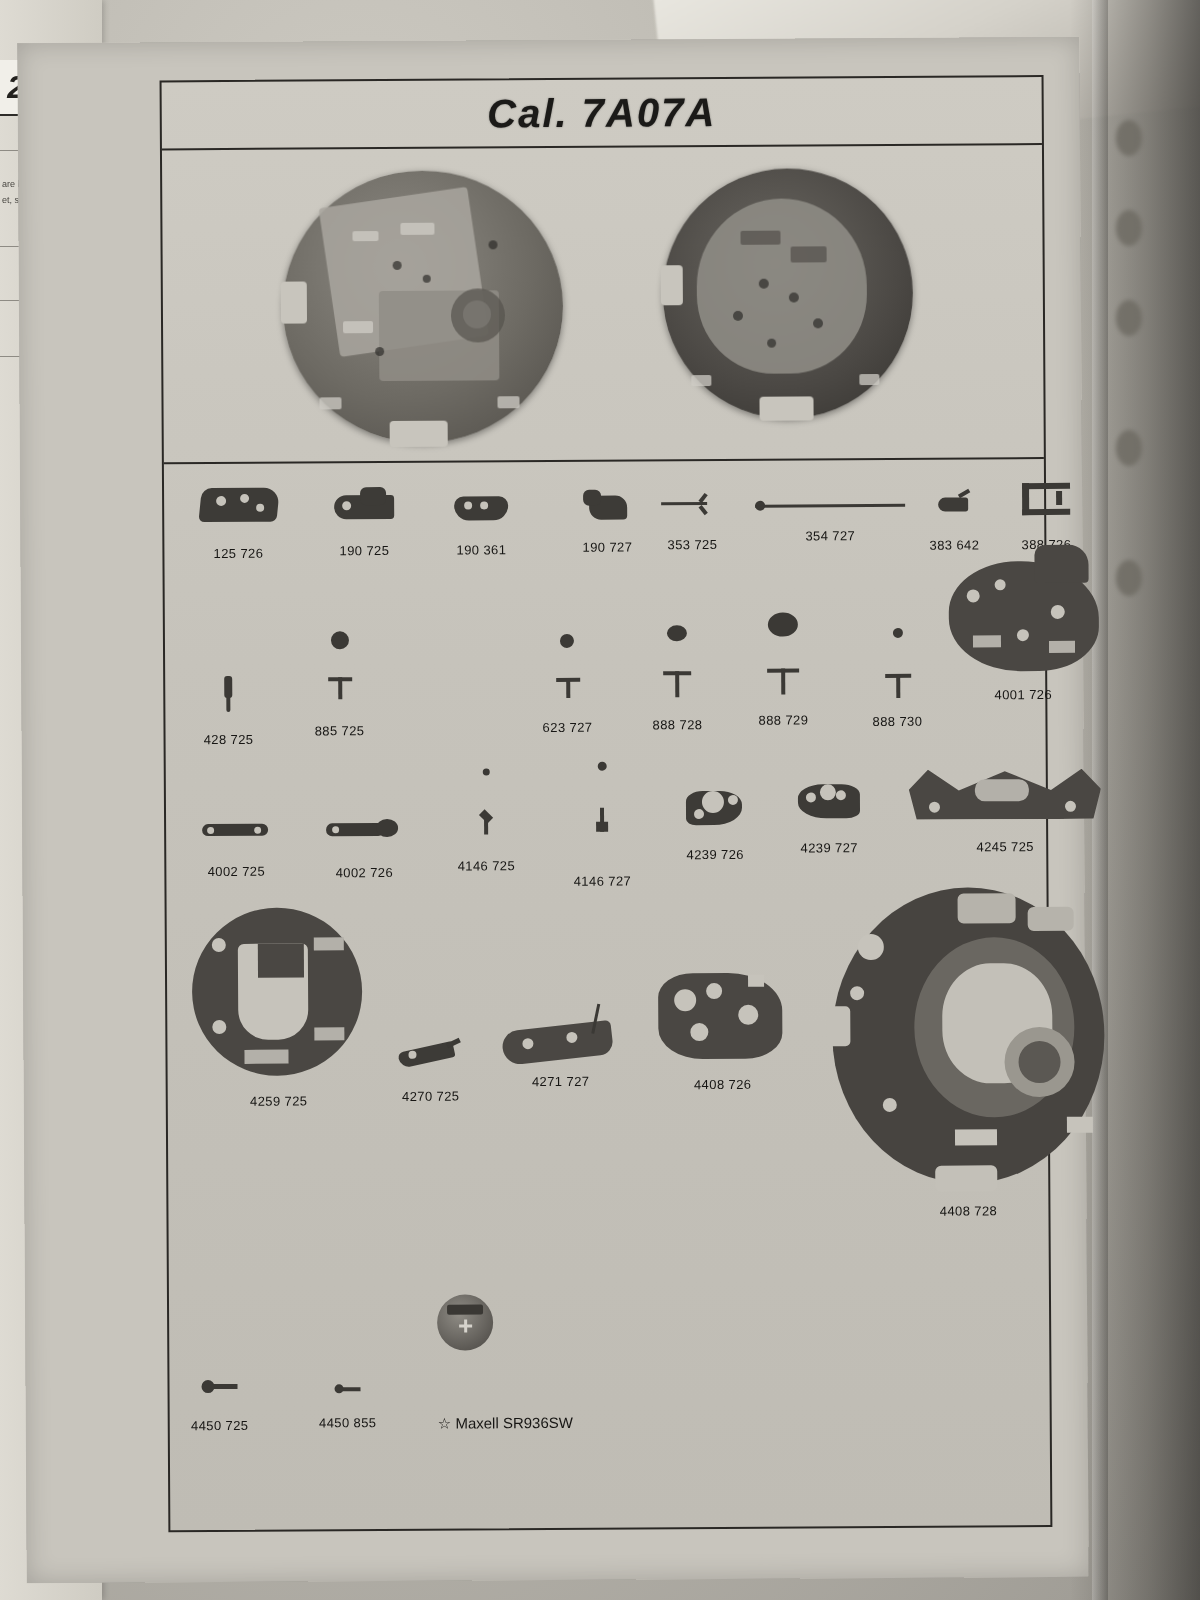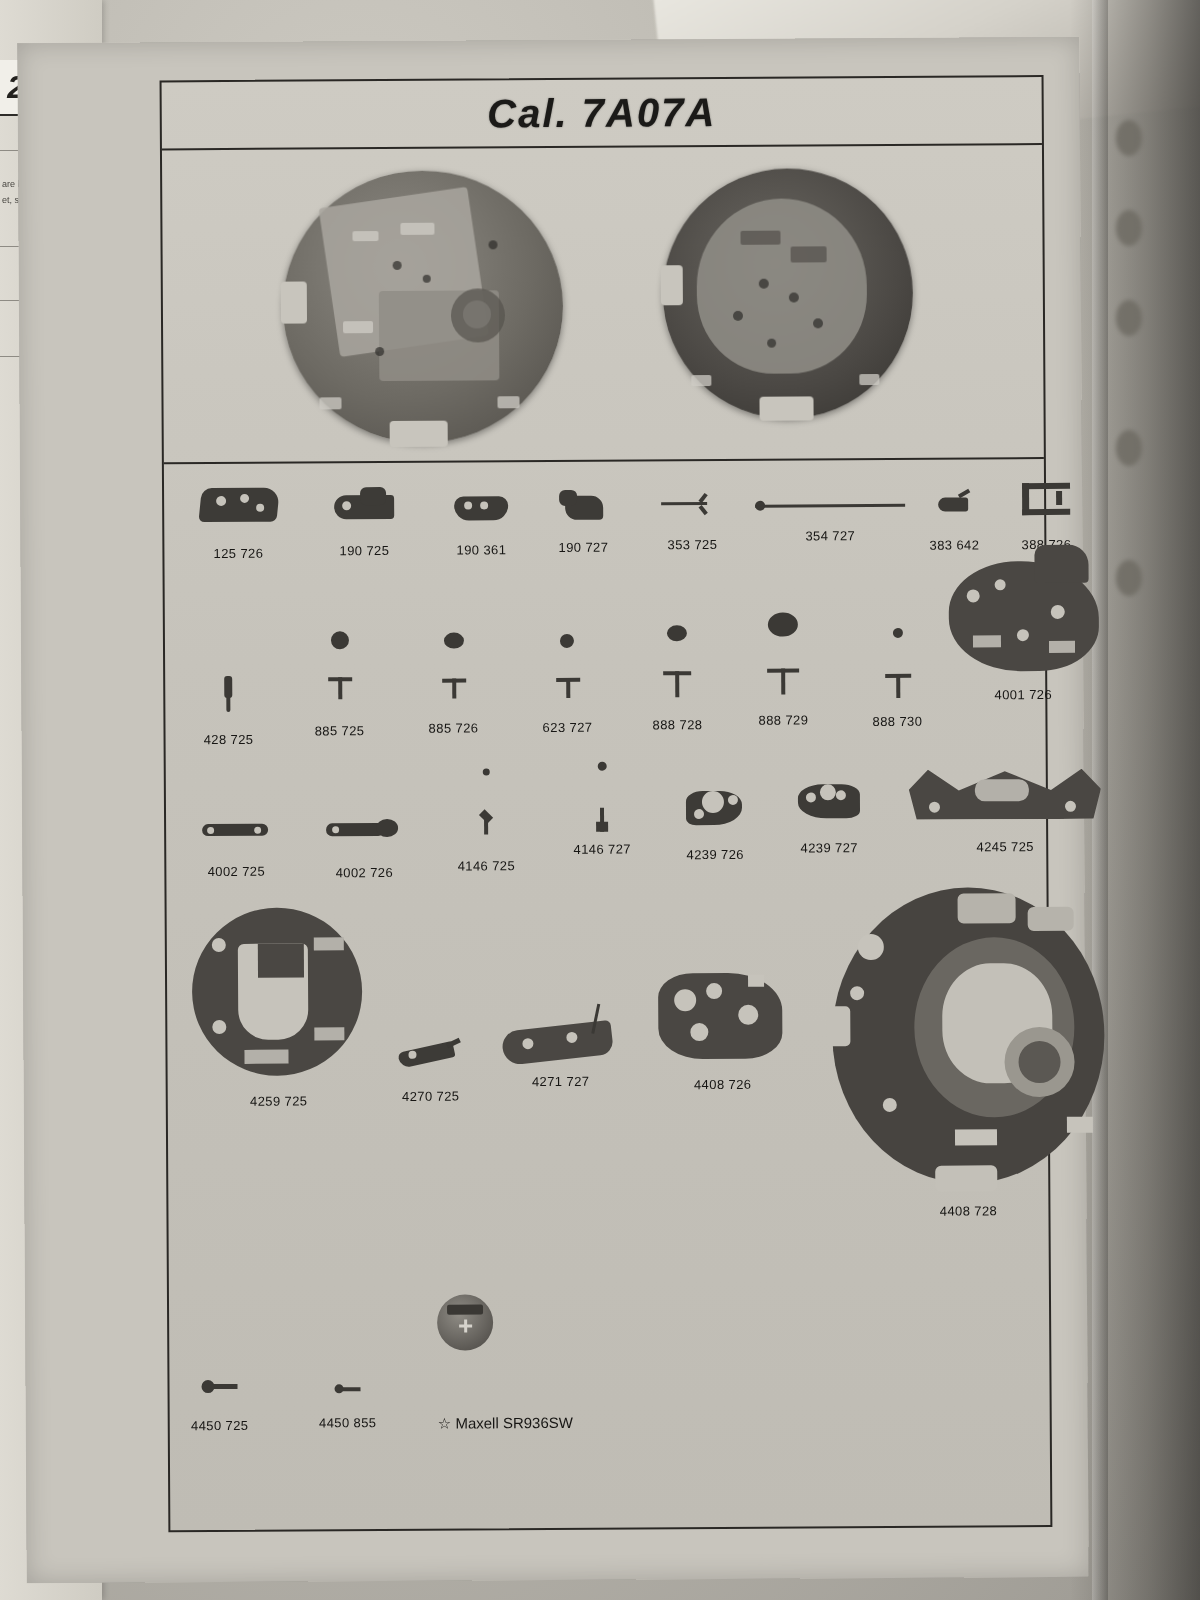--- a/index.html
+++ b/index.html
@@ -192,21 +192,21 @@
 
       <div class="part" style="left:262px;top:26px;width:110px;">
         <div class="shape" style="width:62px;height:38px;">
           <div class="s-poly" style="position:absolute;left:4px;top:8px;width:54px;height:24px;border-radius:10px 10px 16px 16px;"></div>
           <div style="position:absolute;left:14px;top:13px;width:8px;height:8px;border-radius:50%;background:#c6c3bb;"></div>
           <div style="position:absolute;left:30px;top:13px;width:8px;height:8px;border-radius:50%;background:#c6c3bb;"></div>
         </div>
         <div class="lbl" style="margin-top:16px;">190 361</div>
       </div>
 
-      <div class="part" style="left:364px;top:24px;width:110px;">
+      <div class="part" style="left:388px;top:24px;width:110px;">
         <div class="shape" style="width:56px;height:40px;">
           <div class="s-poly" style="position:absolute;left:10px;top:10px;width:38px;height:24px;border-radius:8px 12px 4px 12px;"></div>
           <div class="s-poly" style="position:absolute;left:4px;top:4px;width:18px;height:16px;border-radius:6px;"></div>
         </div>
         <div class="lbl" style="margin-top:14px;">190 727</div>
       </div>
 
       <div class="part" style="left:478px;top:28px;width:100px;">
         <div class="shape" style="width:62px;height:30px;">
           <div class="blk" style="position:absolute;left:0;top:13px;width:46px;height:3px;"></div>
@@ -252,28 +252,20 @@
 
       <div class="part" style="left:118px;top:168px;width:112px;">
         <div class="shape" style="width:30px;height:78px;">
           <div class="circ blk" style="position:absolute;left:7px;top:0;width:18px;height:18px;"></div>
           <div class="blk" style="position:absolute;left:4px;top:46px;width:24px;height:4px;"></div>
           <div class="blk" style="position:absolute;left:14px;top:46px;width:4px;height:22px;"></div>
         </div>
         <div class="lbl" style="margin-top:14px;">885 725</div>
       </div>
 
-      <div class="part" style="left:232px;top:168px;width:112px;">
-        <div class="shape" style="width:30px;height:78px;">
-          <div class="circ blk" style="position:absolute;left:6px;top:2px;width:20px;height:16px;"></div>
-          <div class="blk" style="position:absolute;left:4px;top:48px;width:24px;height:4px;"></div>
-          <div class="blk" style="position:absolute;left:14px;top:48px;width:4px;height:20px;"></div>
-        </div>
-        <div class="lbl" style="margin-top:12px;">885 726</div>
-      </div>
 
       <div class="part" style="left:346px;top:168px;width:112px;">
         <div class="shape" style="width:30px;height:78px;">
           <div class="circ blk" style="position:absolute;left:8px;top:4px;width:14px;height:14px;"></div>
           <div class="blk" style="position:absolute;left:4px;top:48px;width:24px;height:4px;"></div>
           <div class="blk" style="position:absolute;left:14px;top:48px;width:4px;height:20px;"></div>
         </div>
         <div class="lbl" style="margin-top:12px;">623 727</div>
       </div>
 
@@ -344,21 +336,21 @@
         </div>
         <div class="lbl" style="margin-top:16px;">4146 725</div>
       </div>
 
       <div class="part" style="left:378px;top:300px;width:116px;">
         <div class="shape" style="width:22px;height:80px;">
           <div class="circ blk" style="position:absolute;left:7px;top:0;width:9px;height:9px;"></div>
           <div class="blk" style="position:absolute;left:9px;top:46px;width:4px;height:24px;"></div>
           <div class="blk" style="position:absolute;left:5px;top:60px;width:12px;height:10px;"></div>
         </div>
-        <div class="lbl" style="margin-top:0;">4146 727</div>
+        <div class="lbl" style="margin-top:32px;">4146 727</div>
       </div>
 
       <div class="part" style="left:488px;top:324px;width:122px;">
         <div class="shape" style="width:70px;height:48px;">
           <div class="s-poly" style="position:absolute;left:6px;top:6px;width:56px;height:34px;border-radius:30% 40% 50% 18%;"></div>
           <div style="position:absolute;left:14px;top:24px;width:10px;height:10px;border-radius:50%;background:#c6c3bb;"></div>
           <div style="position:absolute;left:22px;top:6px;width:22px;height:22px;border-radius:50%;background:#c6c3bb;"></div>
           <div style="position:absolute;left:48px;top:10px;width:10px;height:10px;border-radius:50%;background:#c6c3bb;"></div>
         </div>
         <div class="lbl" style="margin-top:14px;">4239 726</div>

